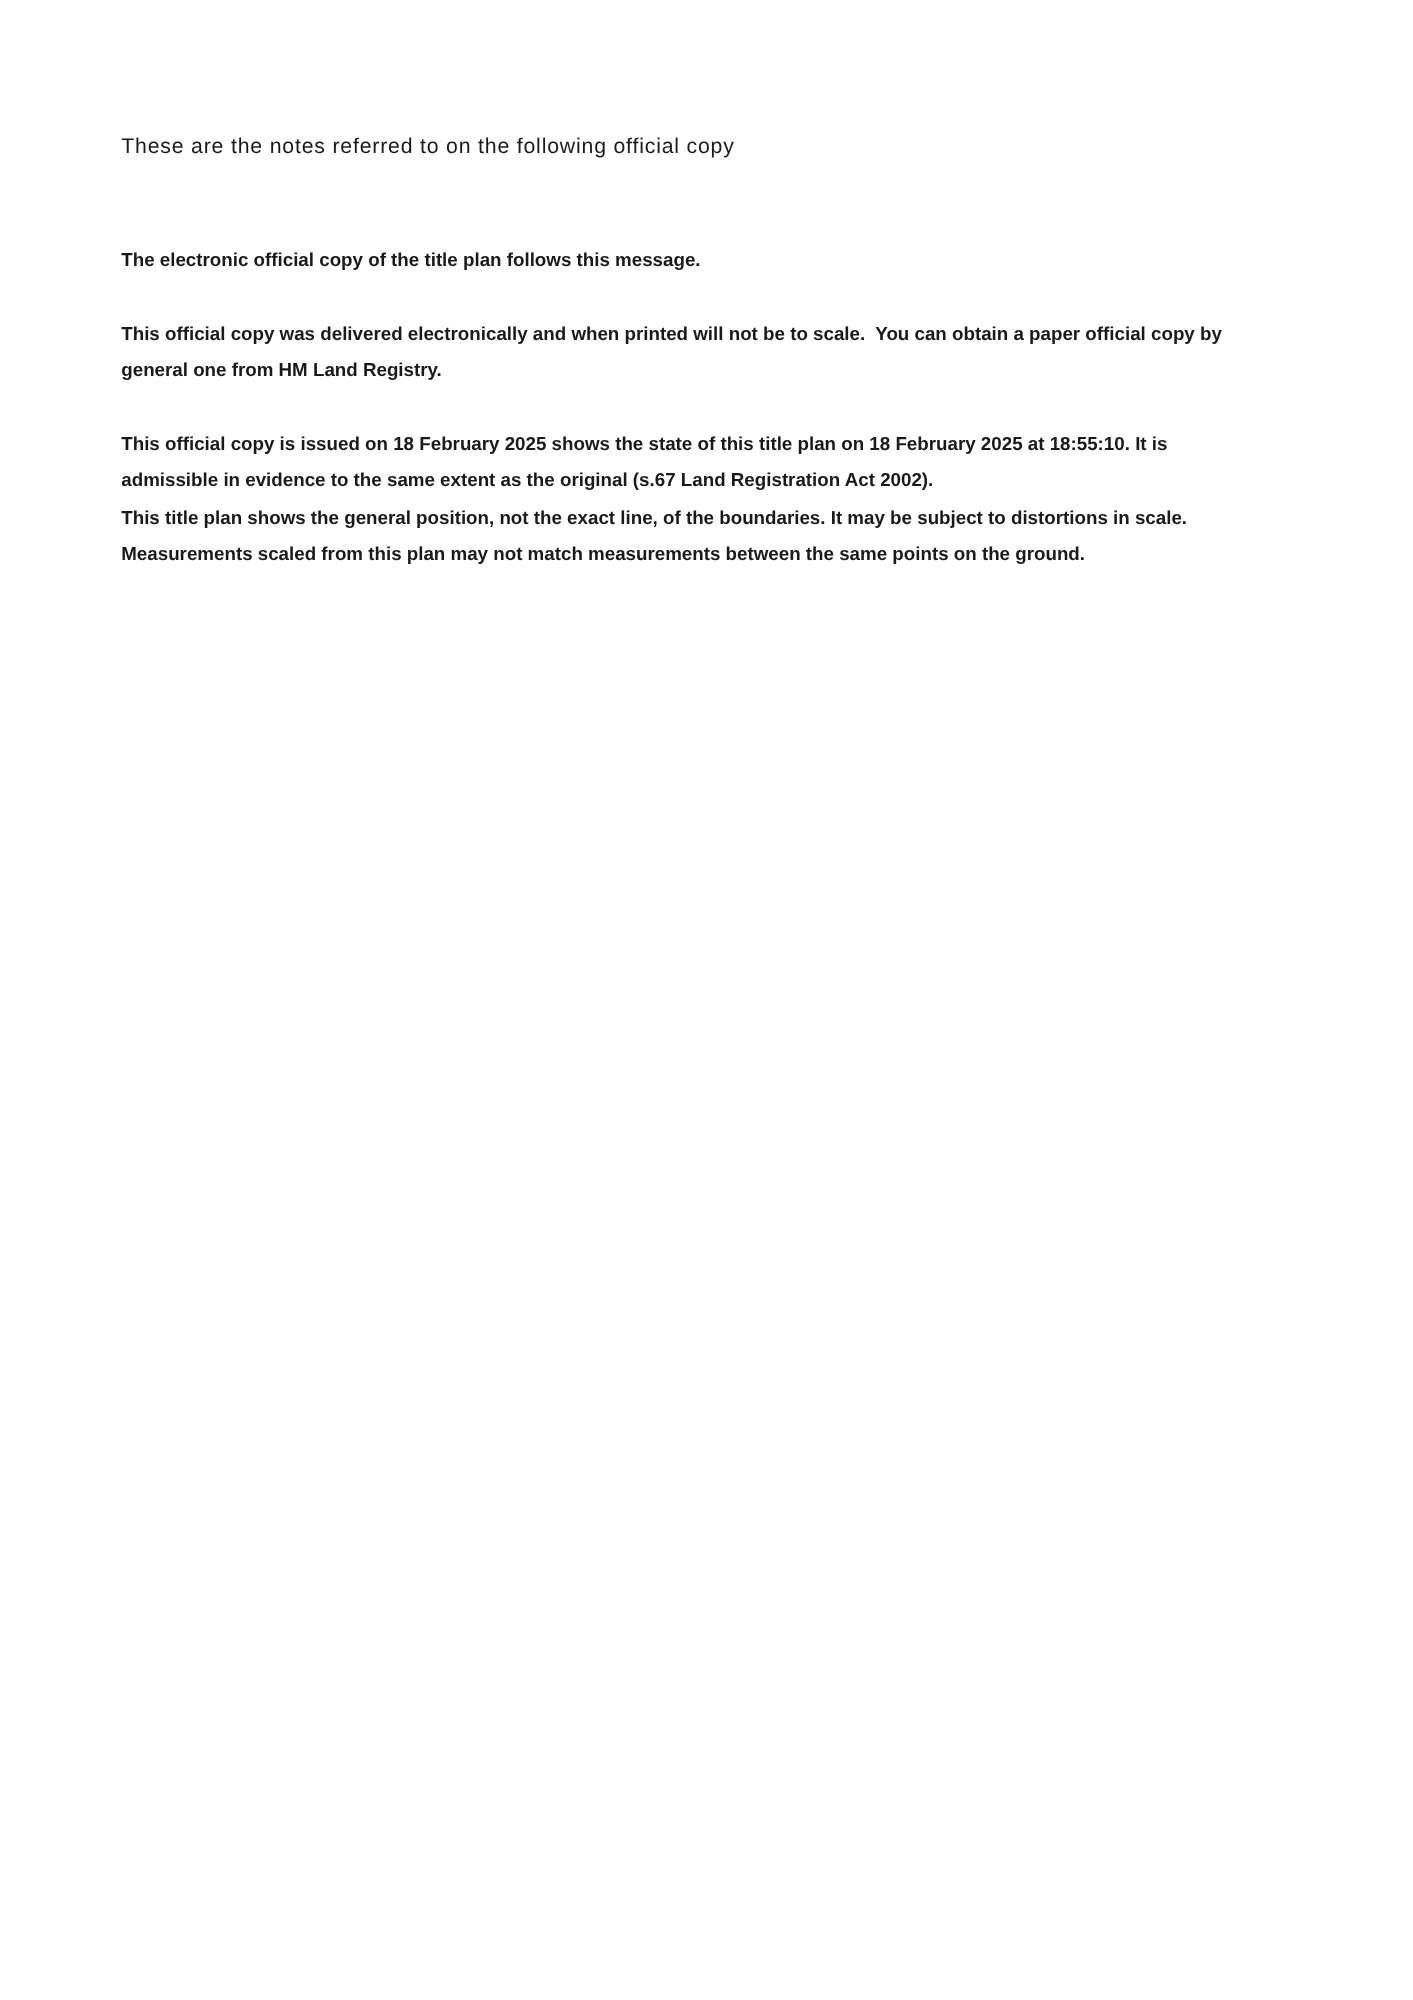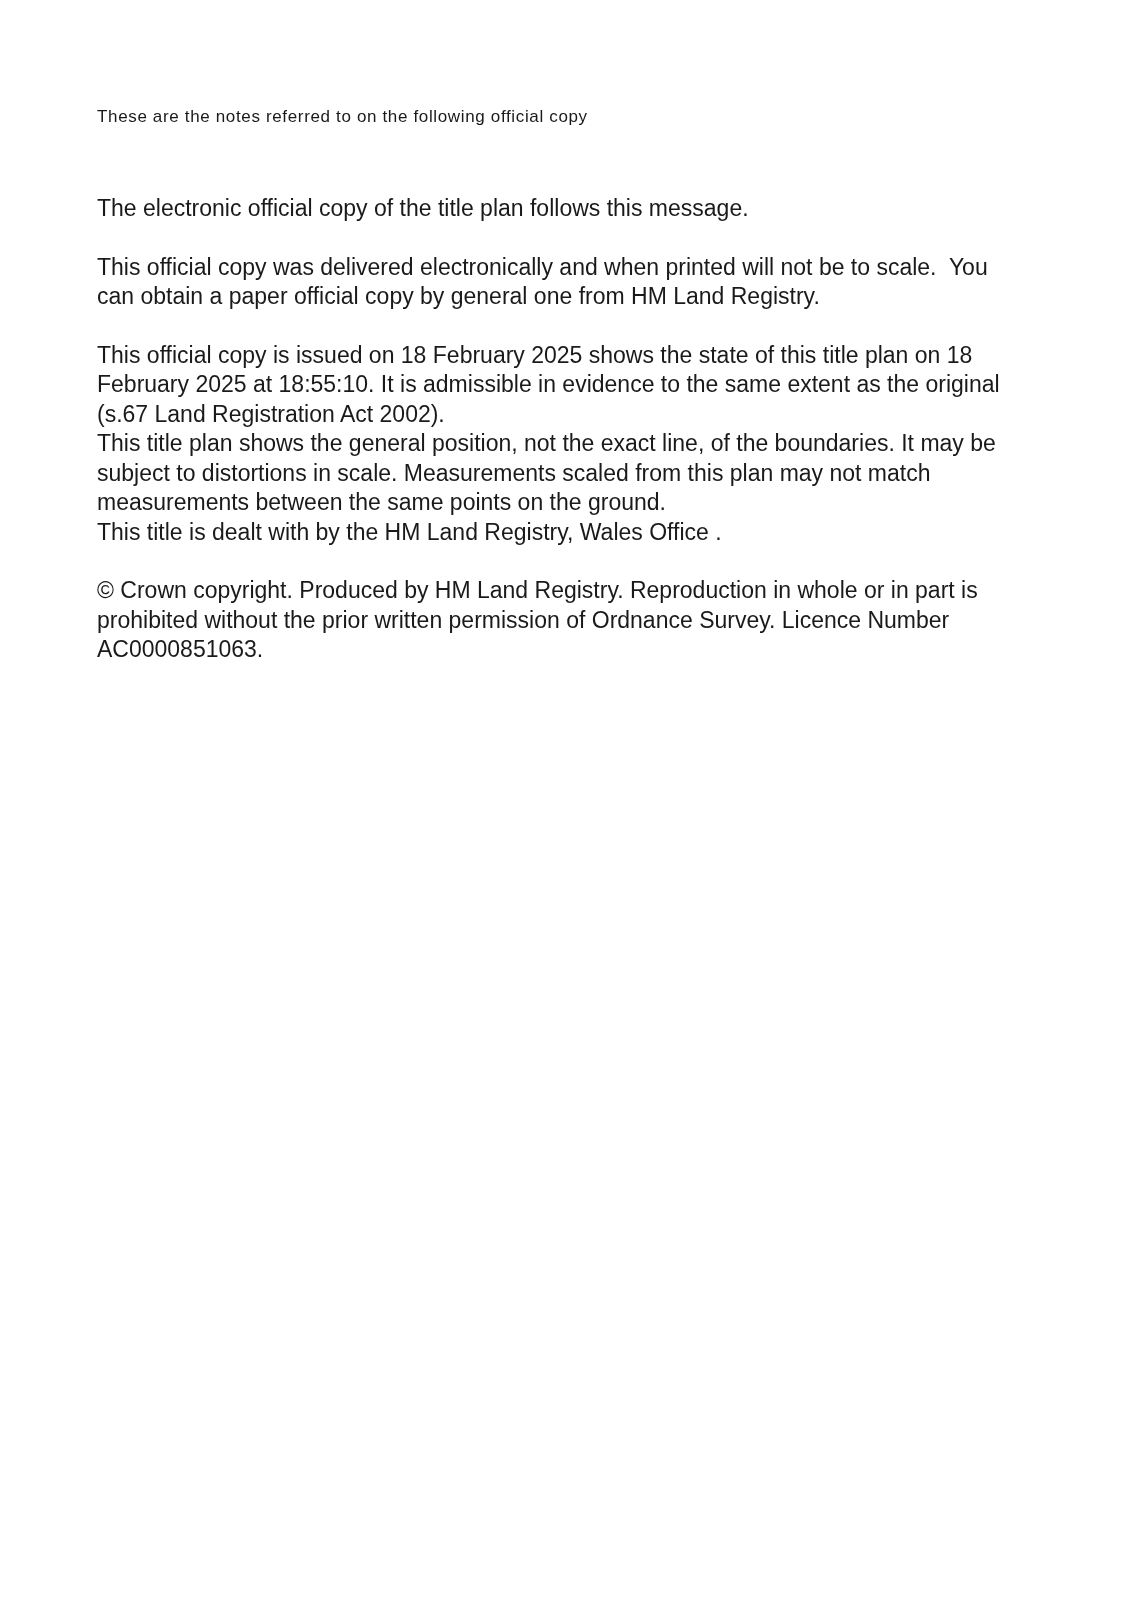--- a/index.html
+++ b/index.html
@@ -26,23 +26,23 @@
   }
   .heading {
     font-size: 17px;
     line-height: 29px;
     letter-spacing: 0.65px;
     font-weight: 400;
     margin: 0 0 63px 0;
     white-space: pre-wrap;
   }
   p.para {
-    font-size: 23px;
+    font-size: 15px;
     line-height: 29.5px;
-    font-weight: 400;
+    font-weight: 700;
     margin: 29px 0 0 0;
     white-space: pre-wrap;
   }
   p.para.first {
     margin-top: 0;
   }
   p.para.no-gap {
     margin-top: 0;
   }
 </style>
@@ -54,17 +54,15 @@
     <div class="heading">These are the notes referred to on the following official copy</div>
 
     <p class="para first">The electronic official copy of the title plan follows this message.</p>
 
 
     <p class="para">This official copy was delivered electronically and when printed will not be to scale.  You can obtain a paper official copy by general one from HM Land Registry.</p>
 
     <p class="para">This official copy is issued on 18 February 2025 shows the state of this title plan on 18 February 2025 at 18:55:10. It is admissible in evidence to the same extent as the original (s.67 Land Registration Act 2002).
 This title plan shows the general position, not the exact line, of the boundaries. It may be subject to distortions in scale. Measurements scaled from this plan may not match measurements between the same points on the ground.</p>
 
-    <p class="para no-gap">This title is dealt with by the HM Land Registry, Wales Office .</p>
 
-    <p class="para">© Crown copyright. Produced by HM Land Registry. Reproduction in whole or in part is prohibited without the prior written permission of Ordnance Survey. Licence Number AC0000851063.</p>
   </div>
 </div>
 
 </body></html>

